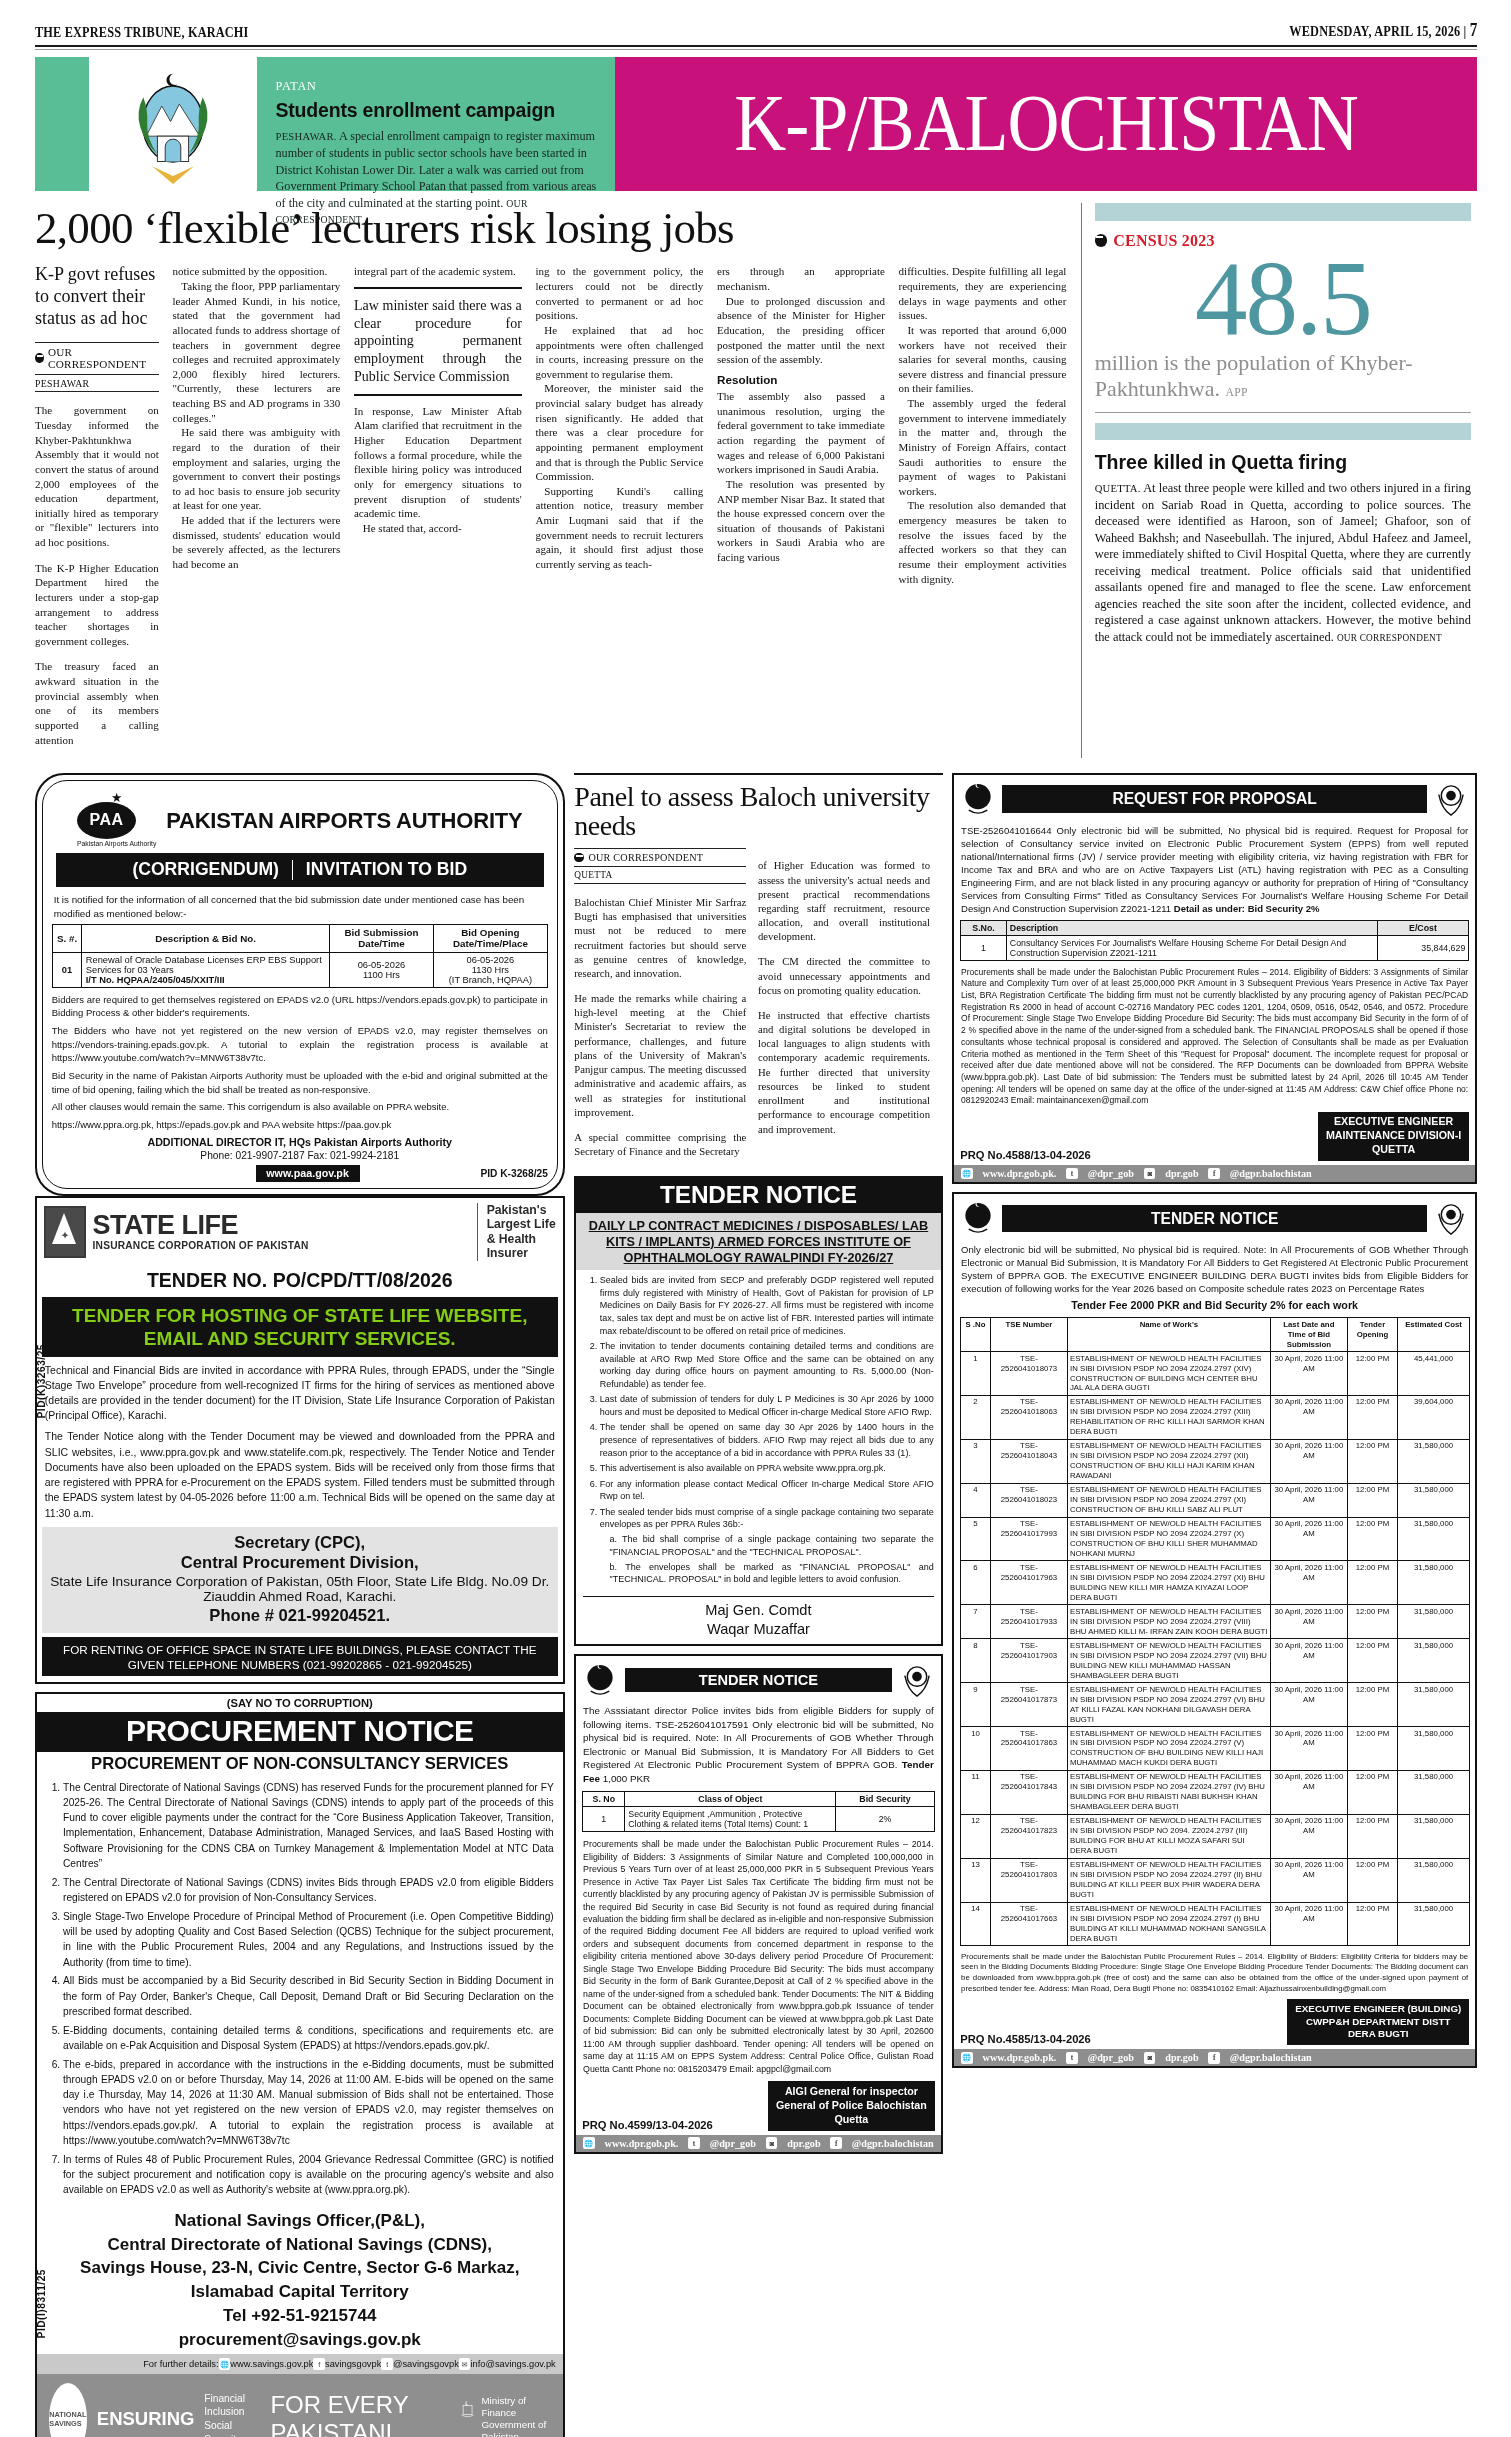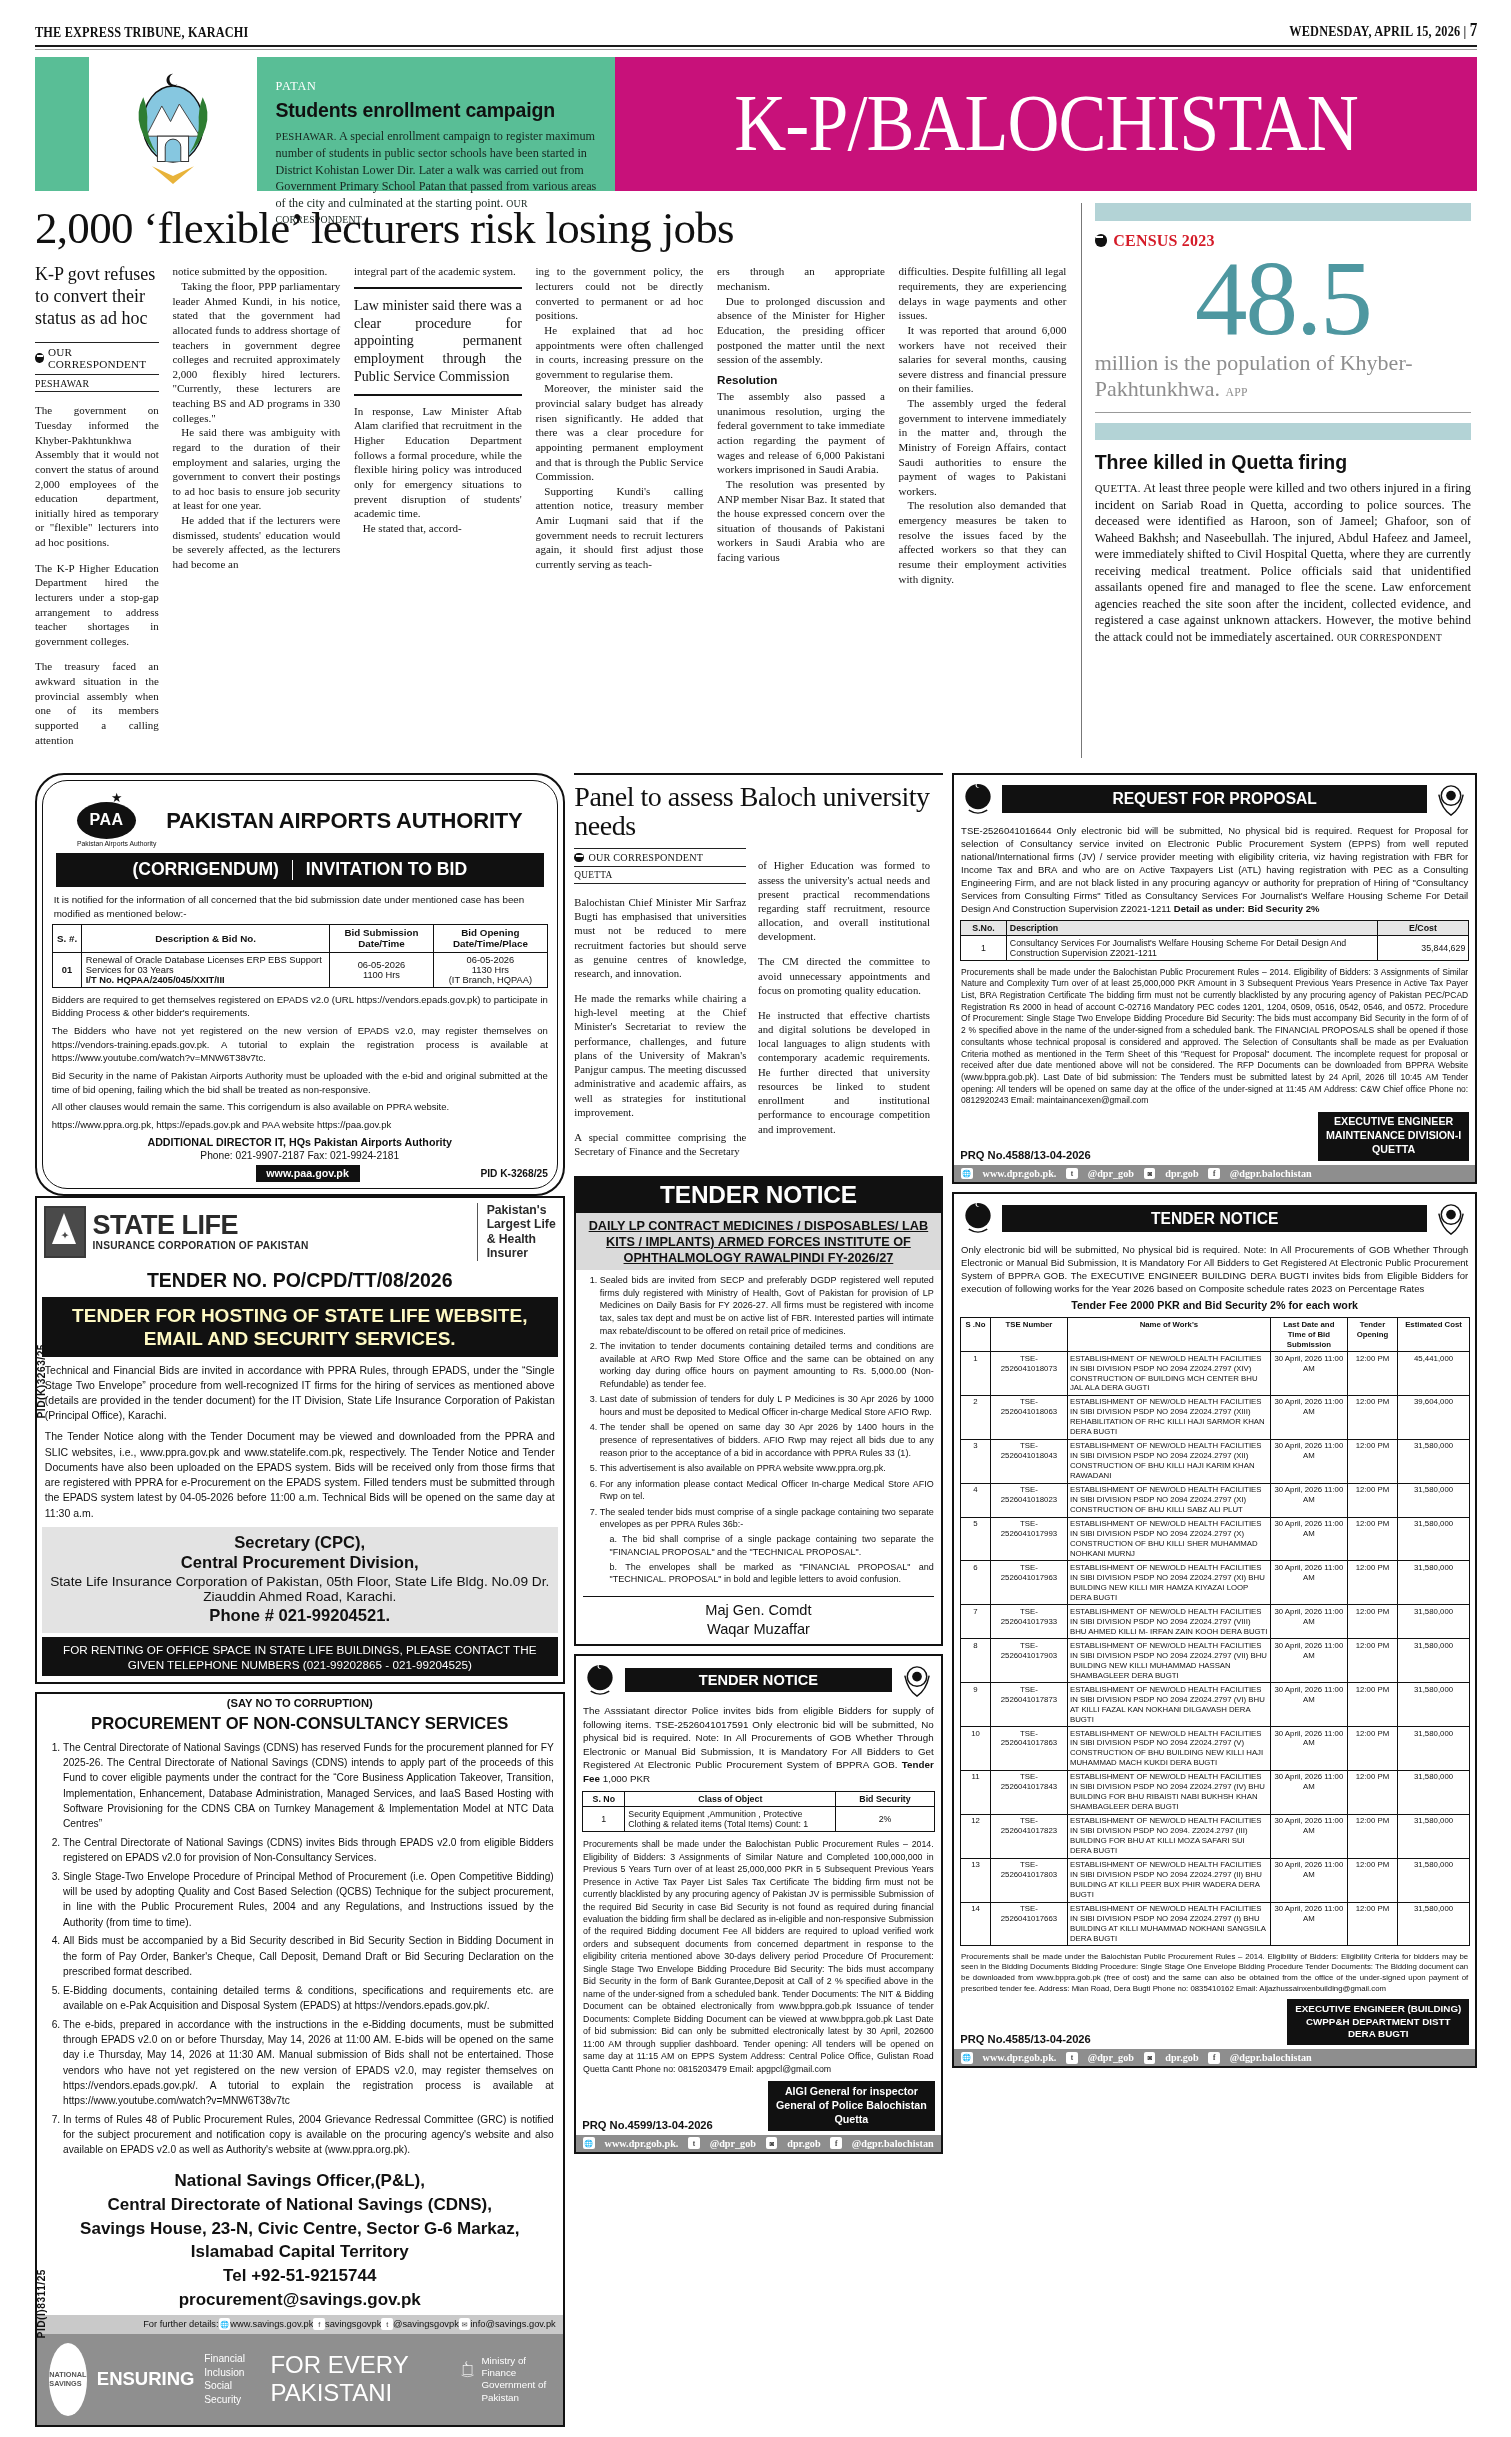--- a/index.html
+++ b/index.html
@@ -131,21 +131,21 @@
   .sl-mark:after{ content:"✦"; position:absolute; left:14.6px; top:21.5px; color:#4a4a4a; font-size:10.7px;}
   .sl-word { font-family:"Liberation Sans",sans-serif; font-weight:700; font-size:27px;
              letter-spacing:-0.5px; line-height:1; color:#2b2b2b; }
   .sl-word2{ font-family:"Liberation Sans",sans-serif; font-weight:700; font-size:10.2px;
              letter-spacing:0.2px; color:#2b2b2b; margin-top:1px; }
   .sl-tag { border-left:1.5px solid #555; margin-left:auto; padding-left:8.8px;
             font-family:"Liberation Sans",sans-serif; font-weight:700; font-size:12.2px;
             line-height:1.2; color:#2b2b2b; }
   .sl-tender{ text-align:center; font-family:"Liberation Sans",sans-serif; font-weight:700;
               font-size:19.5px; margin:5.9px 0 4.9px 0; }
-  .sl-blk { background:#111; color:#fef9c3; text-align:center; font-family:"Liberation Sans",sans-serif;
+  .sl-blk { background:#111; color:#84cc16; text-align:center; font-family:"Liberation Sans",sans-serif;
             font-weight:700; font-size:19px; line-height:1.22; padding:6.8px 4.9px; margin:0 4.9px; }
   .sl-body{ font-family:"Liberation Sans",sans-serif; font-size:10.5px; line-height:1.45;
             text-align:justify; padding:5.9px 7.8px 0 7.8px; }
   .sl-gray{ background:#e3e3e3; text-align:center; font-family:"Liberation Sans",sans-serif;
             padding:5.9px 4.9px 6.8px 4.9px; margin:5.9px 4.9px 0 4.9px;}
   .sl-gray .l1{ font-weight:700; font-size:16.6px; }
   .sl-gray .l2{ font-size:13.7px; margin-top:1.5px;}
   .sl-gray .l3{ font-weight:700; font-size:16.6px; margin-top:2.4px;}
   .sl-footblk{ background:#111; color:#fff; text-align:center;
                font-family:"Liberation Sans",sans-serif; font-size:11.7px; line-height:1.3;
@@ -439,20 +439,21 @@
           <div class="l1">Central Procurement Division,</div>
           <div class="l2">State Life Insurance Corporation of Pakistan, 05th Floor, State Life Bldg. No.09 Dr. Ziauddin Ahmed Road, Karachi.</div>
           <div class="l3">Phone # 021-99204521.</div>
         </div>
         <div class="sl-footblk">FOR RENTING OF OFFICE SPACE IN STATE LIFE BUILDINGS, PLEASE CONTACT THE GIVEN TELEPHONE NUMBERS (021-99202865 - 021-99204525)</div>
       </div>
 
       <div class="adbox" style="border-width:2.4px">
         <div class="sidepid" style="top:575px">PID(I)8311/25</div>
         <div class="pn-say">(SAY NO TO CORRUPTION)</div>
+        <div class="pn-title">PROCUREMENT NOTICE</div>
         <div class="pn-sub">PROCUREMENT OF NON-CONSULTANCY SERVICES</div>
         <ol class="pn-list">
           <li>The Central Directorate of National Savings (CDNS) has reserved Funds for the procurement planned for FY 2025-26. The Central Directorate of National Savings (CDNS) intends to apply part of the proceeds of this Fund to cover eligible payments under the contract for the “Core Business Application Takeover, Transition, Implementation, Enhancement, Database Administration, Managed Services, and IaaS Based Hosting with Software Provisioning for the CDNS CBA on Turnkey Management &amp; Implementation Model at NTC Data Centres”</li>
           <li>The Central Directorate of National Savings (CDNS) invites Bids through EPADS v2.0 from eligible Bidders registered on EPADS v2.0 for provision of Non-Consultancy Services.</li>
           <li>Single Stage-Two Envelope Procedure of Principal Method of Procurement (i.e. Open Competitive Bidding) will be used by adopting Quality and Cost Based Selection (QCBS) Technique for the subject procurement, in line with the Public Procurement Rules, 2004 and any Regulations, and Instructions issued by the Authority (from time to time).</li>
           <li>All Bids must be accompanied by a Bid Security described in Bid Security Section in Bidding Document in the form of Pay Order, Banker's Cheque, Call Deposit, Demand Draft or Bid Securing Declaration on the prescribed format described.</li>
           <li>E-Bidding documents, containing detailed terms &amp; conditions, specifications and requirements etc. are available on e-Pak Acquisition and Disposal System (EPADS) at https://vendors.epads.gov.pk/.</li>
           <li>The e-bids, prepared in accordance with the instructions in the e-Bidding documents, must be submitted through EPADS v2.0 on or before Thursday, May 14, 2026 at 11:00 AM. E-bids will be opened on the same day i.e Thursday, May 14, 2026 at 11:30 AM. Manual submission of Bids shall not be entertained. Those vendors who have not yet registered on the new version of EPADS v2.0, may register themselves on https://vendors.epads.gov.pk/. A tutorial to explain the registration process is available at https://www.youtube.com/watch?v=MNW6T38v7tc</li>
           <li>In terms of Rules 48 of Public Procurement Rules, 2004 Grievance Redressal Committee (GRC) is notified for the subject procurement and notification copy is available on the procuring agency's website and also available on EPADS v2.0 as well as Authority's website at (www.ppra.org.pk).</li>
         </ol>

